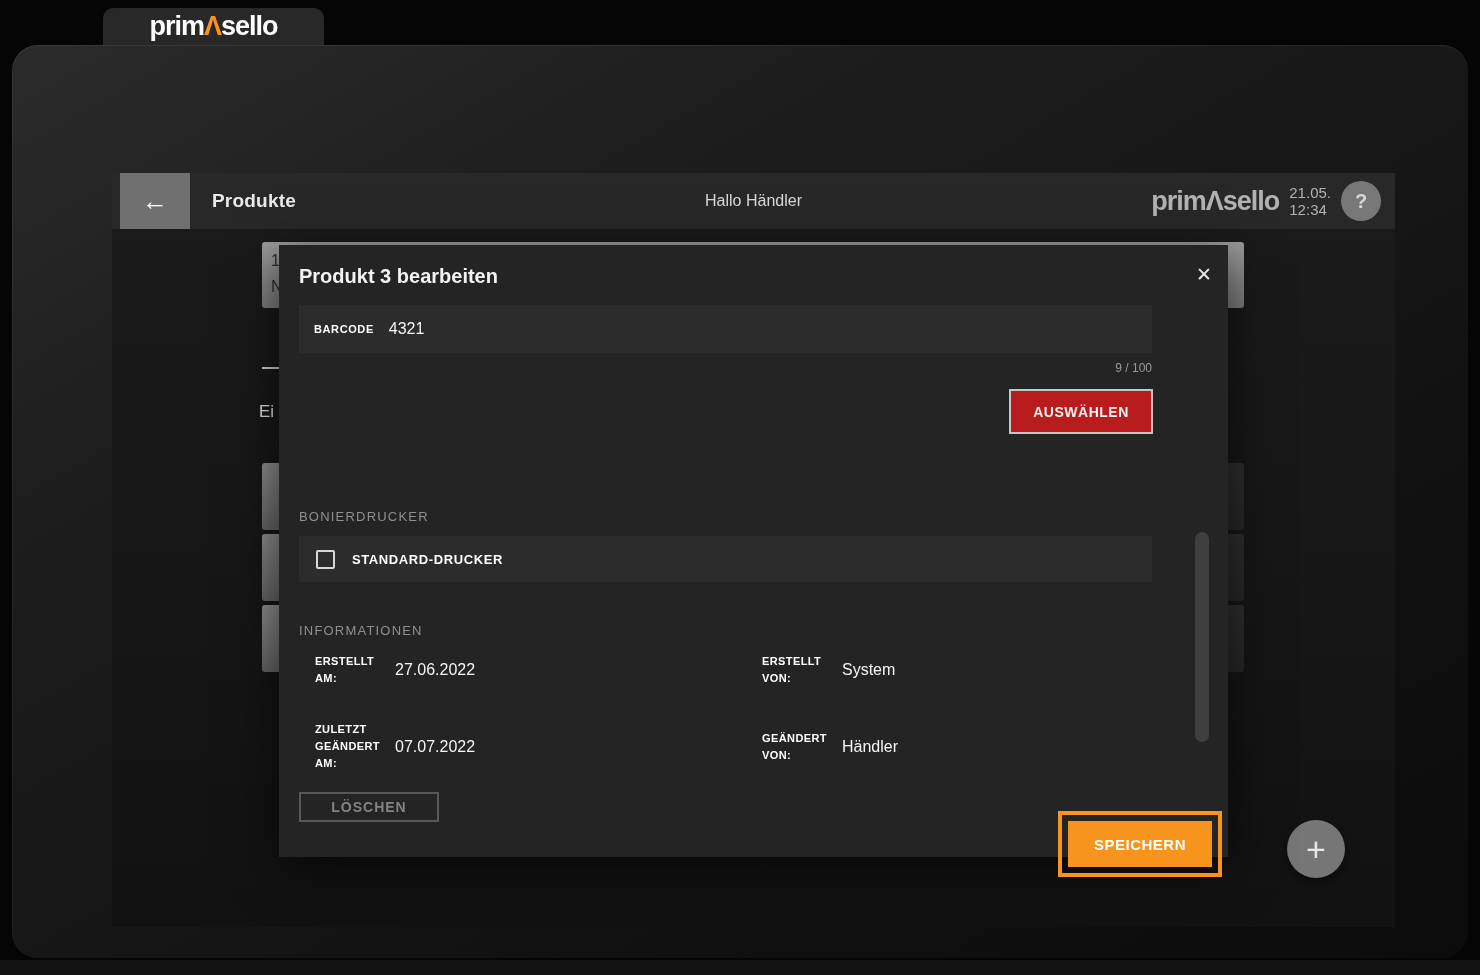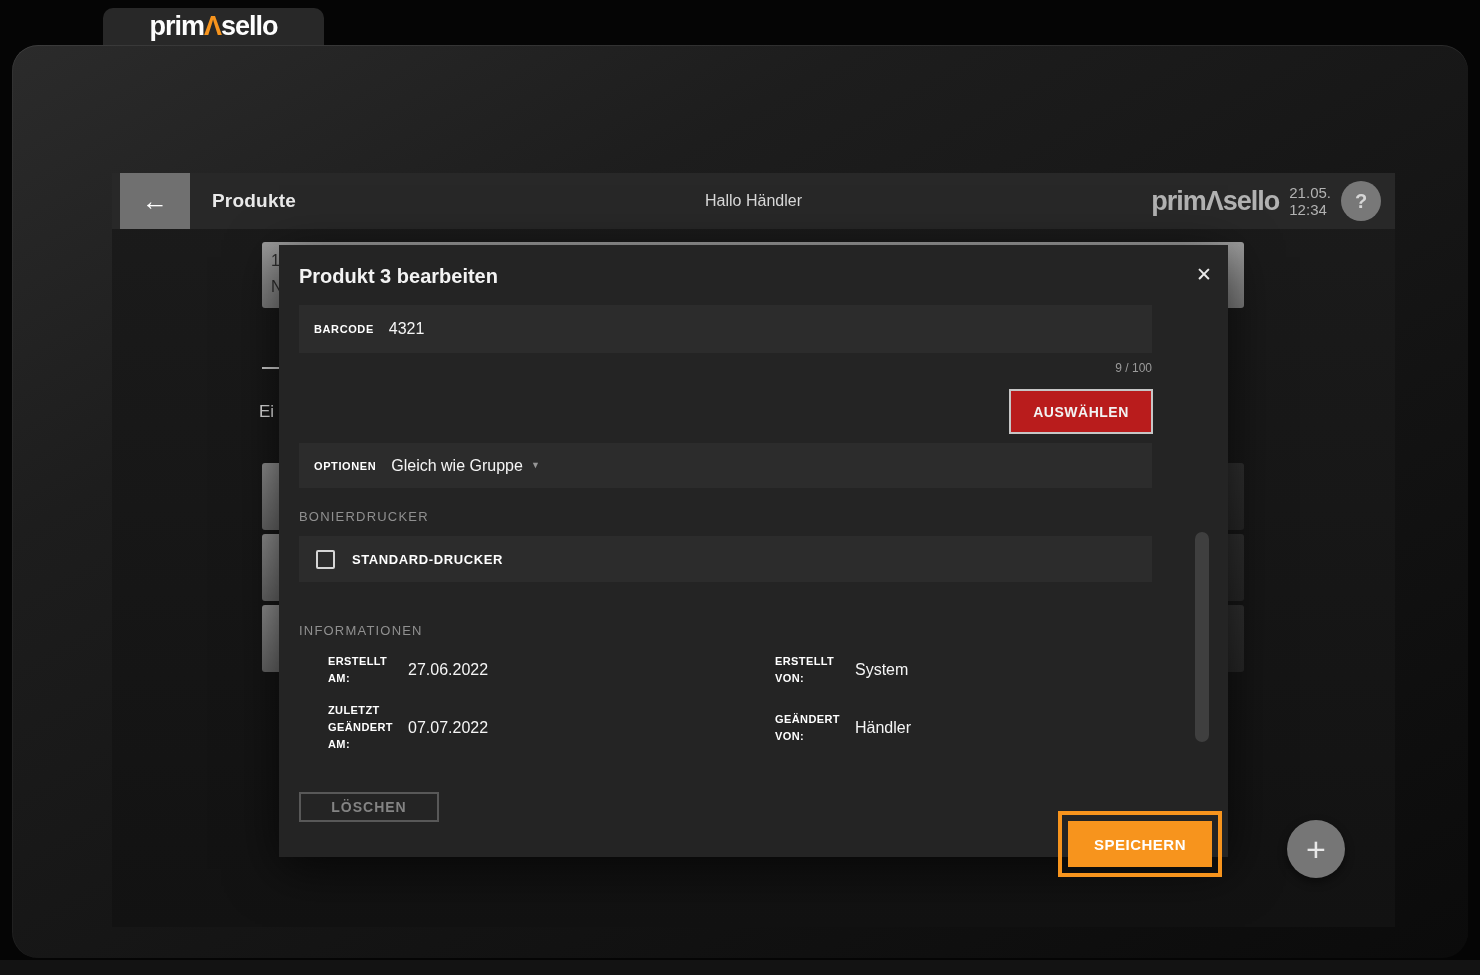--- a/index.html
+++ b/index.html
@@ -80,21 +80,21 @@
   .field-optionen { top:198px; height:45px; }
   .caret { font-size:9px; color:#969696; margin-left:8px; transform:translateY(-1px); }
   .sec-heading { position:absolute; left:20px; font-size:13px; color:#909090; letter-spacing:1.2px; }
   .sec-bonier { top:264px; }
   .checkbox-row { position:absolute; left:20px; top:291px; width:853px; height:46px; background:#2c2c2c;
     display:flex; align-items:center; padding-left:17px; cursor:pointer; }
   .checkbox { width:19px; height:19px; border:2px solid #d6d6d6; border-radius:2px; background:transparent; }
   .checkbox-label { margin-left:17px; font-size:13px; font-weight:700; letter-spacing:.6px; color:#fff; }
   .sec-info { top:378px; }
   .info-grid { position:absolute; left:36px; top:408px; width:830px; display:grid;
-    grid-template-columns:447px 1fr; row-gap:15px;margin-left:13px; }
+    grid-template-columns:447px 1fr; row-gap:34px; }
   .info-item { display:flex; align-items:center; }
   .info-label { width:74px; font-size:11px; font-weight:700; letter-spacing:.4px; line-height:1.55; color:#fff; }
   .info-value { font-size:16px; color:#f5f5f5; margin-left:6px; }
   .scrollbar-thumb { position:absolute; left:916px; top:287px; width:14px; height:210px;
     border-radius:7px; background:#3f3f3f; cursor:pointer; }
   
   .btn { display:flex; align-items:center; justify-content:center; font-weight:700; letter-spacing:1px;
     font-size:14px; cursor:pointer; background:transparent; }
   .delete-btn { position:absolute; left:20px; top:547px; width:140px; height:30px;
     border:2px solid #585858; color:#848484; }
@@ -180,25 +180,20 @@
       <div class="close-btn"><span>✕</span></div>
 
       <div class="field field-barcode">
         <span class="f-label">BARCODE</span>
         <span class="f-value">4321</span>
       </div>
       <div class="counter">9 / 100</div>
 
       <div class="select-btn">AUSWÄHLEN</div>
 
-      <div class="field field-optionen">
-        <span class="f-label">OPTIONEN</span>
-        <span class="f-value">Gleich wie Gruppe</span>
-        <span class="caret">▼</span>
-      </div>
 
       <div class="sec-heading sec-bonier">BONIERDRUCKER</div>
       <div class="checkbox-row">
         <span class="checkbox"></span>
         <span class="checkbox-label">STANDARD-DRUCKER</span>
       </div>
 
       <div class="sec-heading sec-info">INFORMATIONEN</div>
       <div class="info-grid">
         <div class="info-item">

